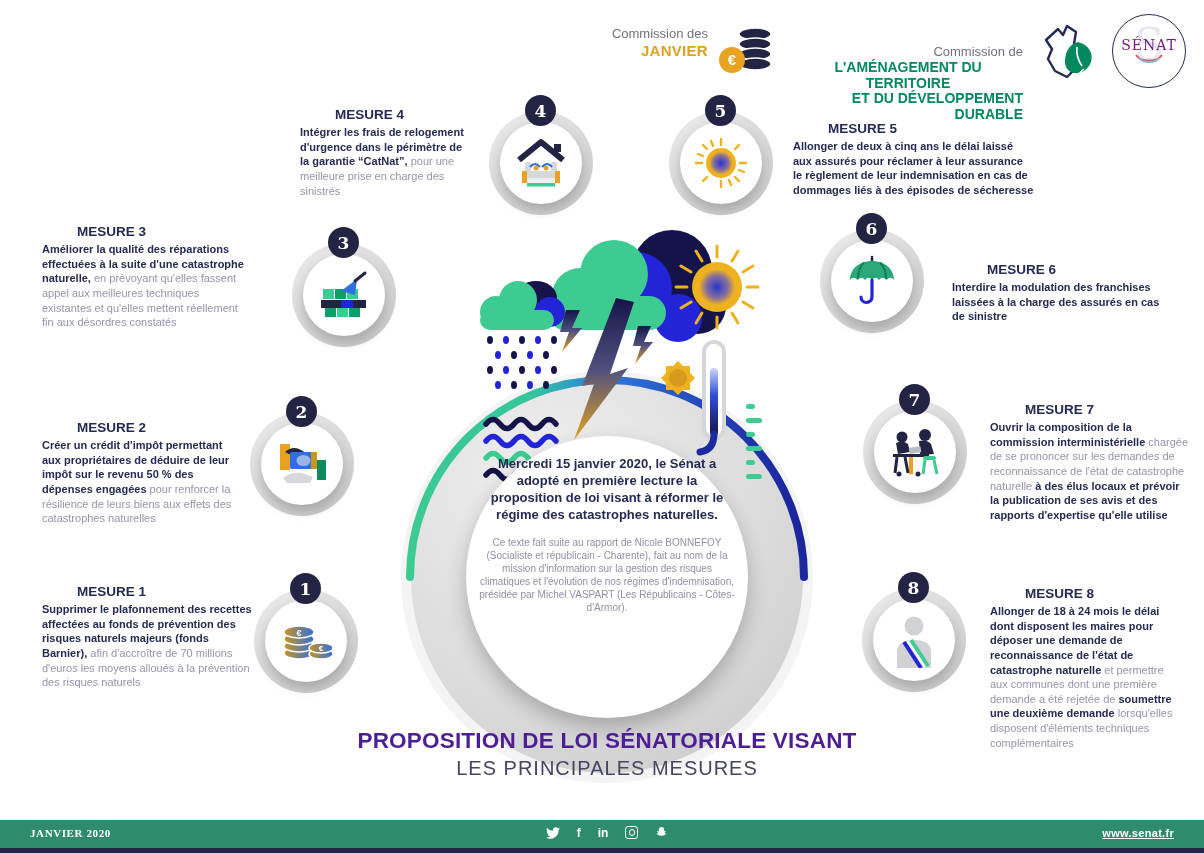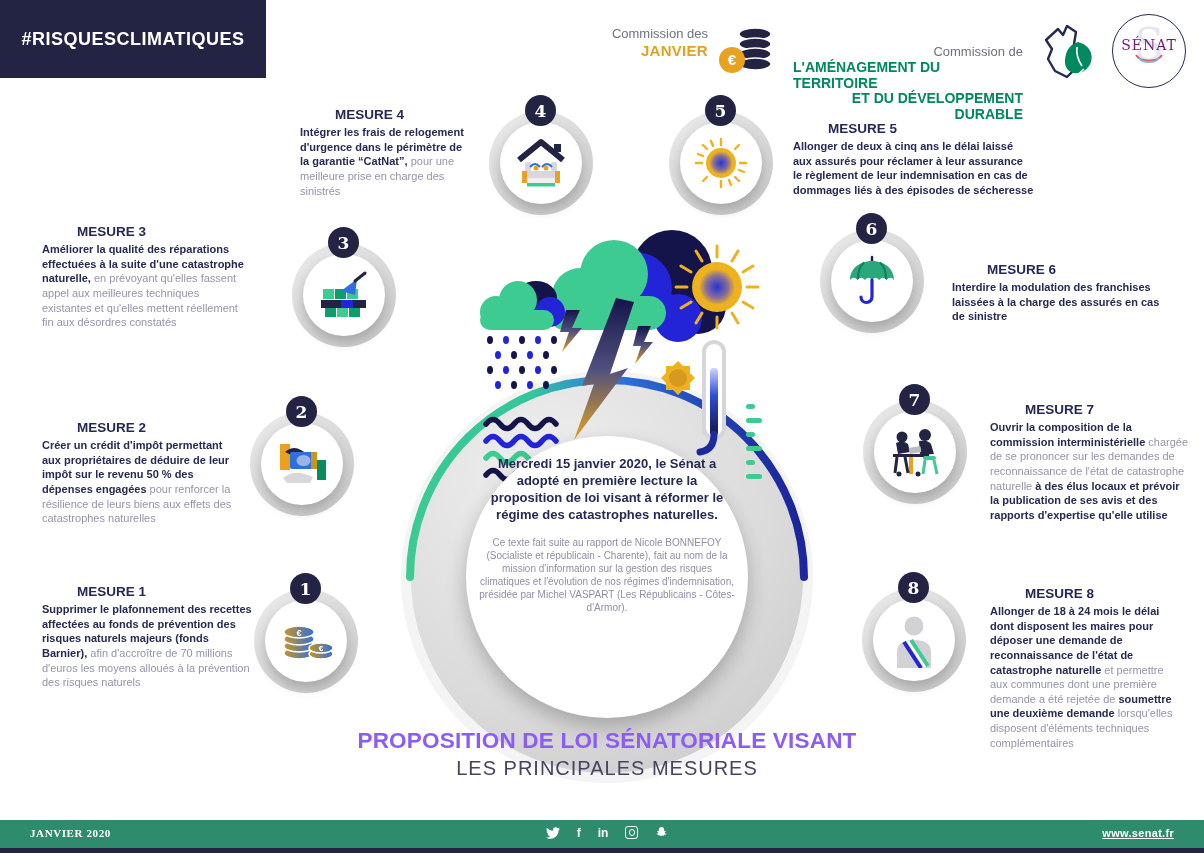--- a/index.html
+++ b/index.html
@@ -39,59 +39,56 @@
          background:radial-gradient(circle at 35% 25%,#efefef,#dadada 60%,#c6c6c6 100%);}
   .center-circle{left:466px;top:436px;width:282px;height:282px;border-radius:50%;background:#fff;
          box-shadow:0 9px 20px rgba(0,0,0,.24);z-index:4;}
   .center-text{left:479px;top:456px;width:256px;text-align:center;z-index:5;}
   .ct-intro{font-weight:bold;color:#252a52;font-size:13px;line-height:1.3;width:236px;margin:0 auto;}
   .ct-rapp{color:#8f8fa6;font-size:11px;line-height:1.3;margin-top:10px;}
   .ct-note{color:#8f8fa6;font-size:10px;line-height:1.3;margin-top:12px;}
 
   
   .main-title{left:245px;top:727px;width:724px;text-align:center;z-index:6;}
-  .t-big{font-weight:bold;color:#8b5cf6;font-size:22.5px;line-height:1.25;letter-spacing:.2px;}
+  .t-big{font-weight:bold;color:#4c1d95;font-size:22.5px;line-height:1.25;letter-spacing:.2px;}
   .t-sub{color:#45455f;font-size:20px;letter-spacing:1px;margin-top:2px;}
 
   
   .footer-green{left:0;top:820px;width:1204px;height:28px;background:#2e8b6c;z-index:7;}
   .footer-navy{left:0;top:848px;width:1204px;height:5px;background:#232344;z-index:7;}
   .f-date{left:30px;top:827px;color:#fff;font-weight:bold;font-size:11px;letter-spacing:.6px;z-index:8;font-family:Liberation Serif, serif;}
   .f-site{right:30px;top:827px;color:#fff;font-weight:bold;font-size:11px;letter-spacing:.3px;z-index:8;position:absolute;text-decoration:underline;}
   .f-icons{left:517px;top:826px;width:180px;display:flex;gap:17px;justify-content:center;align-items:center;z-index:8;}
   .ig-box{width:11px;height:11px;border:1.4px solid #fff;border-radius:3px;position:relative;}
   .ig-box:before{content:"";position:absolute;left:2.2px;top:2.2px;width:4.6px;height:4.6px;border:1.3px solid #fff;border-radius:50%;}
   .fb,.li{color:#fff;font-weight:bold;font-size:12px;font-family:"Liberation Sans",sans-serif;line-height:1;}
   svg{display:block;}
 </style>
 </head>
 <body>
 
 <div class="canvas">
 
-  <div class="abs banner">
-    <span>#RISQUESCLIMATIQUES</span>
-  </div>
 
   <div class="abs" style="left:598px;top:27px;width:110px;">
     <div class="com-label">Commission des</div>
     <div class="com-label fin-name" style="text-align:right;">JANVIER</div>
   </div>
   <svg class="abs" style="left:718px;top:24px;" width="56" height="50" viewBox="0 0 56 50">
     <ellipse cx="37" cy="10" rx="16" ry="6" fill="#232344" stroke="#fff" stroke-width="1.5"></ellipse>
     <ellipse cx="37" cy="20" rx="16" ry="6" fill="#232344" stroke="#fff" stroke-width="1.5"></ellipse>
     <ellipse cx="37" cy="30" rx="16" ry="6" fill="#232344" stroke="#fff" stroke-width="1.5"></ellipse>
     <ellipse cx="37" cy="40" rx="16" ry="6" fill="#232344" stroke="#fff" stroke-width="1.5"></ellipse>
     <circle cx="14" cy="36" r="13" fill="#e8a21f"></circle>
     <text x="14" y="41" text-anchor="middle" font-size="15" font-weight="bold" fill="#fff" font-family="Liberation Sans,sans-serif">€</text>
   </svg>
 
   <div class="abs" style="left:793px;top:45px;width:230px;">
     <div class="com-label">Commission de</div>
-    <div class="amg-name" style="text-align:left;">L'AMÉNAGEMENT DU TERRITOIRE</div>
+    <div class="amg-name" style="text-align:center;">L'AMÉNAGEMENT DU TERRITOIRE</div>
     <div class="amg-name" style="text-align:right;">ET DU DÉVELOPPEMENT DURABLE</div>
   </div>
   <svg class="abs" style="left:1036px;top:20px;" width="66" height="68" viewBox="0 0 66 68">
     <path d="M10 20 L22 9 L27 15 L31 6 L40 12 L38 24 L46 30 L42 46 L31 57 L19 51 L12 39 L16 29 Z" fill="#ffffff" stroke="#252a52" stroke-width="2.4" stroke-linejoin="round"></path>
     <path d="M42 22 C58 26 60 43 48 51 C37 57 28 50 29 40 C30 29 35 24 42 22 Z" fill="#00885e"></path>
     <path d="M48 49 L38 58 M46 46 C42 40 40 34 41 27" stroke="#fff" stroke-width="1.6" fill="none"></path>
   </svg>
   <div class="abs senat-circle">
     <div class="senat-s">S</div>
     <div class="senat-word">SÉNAT</div>

